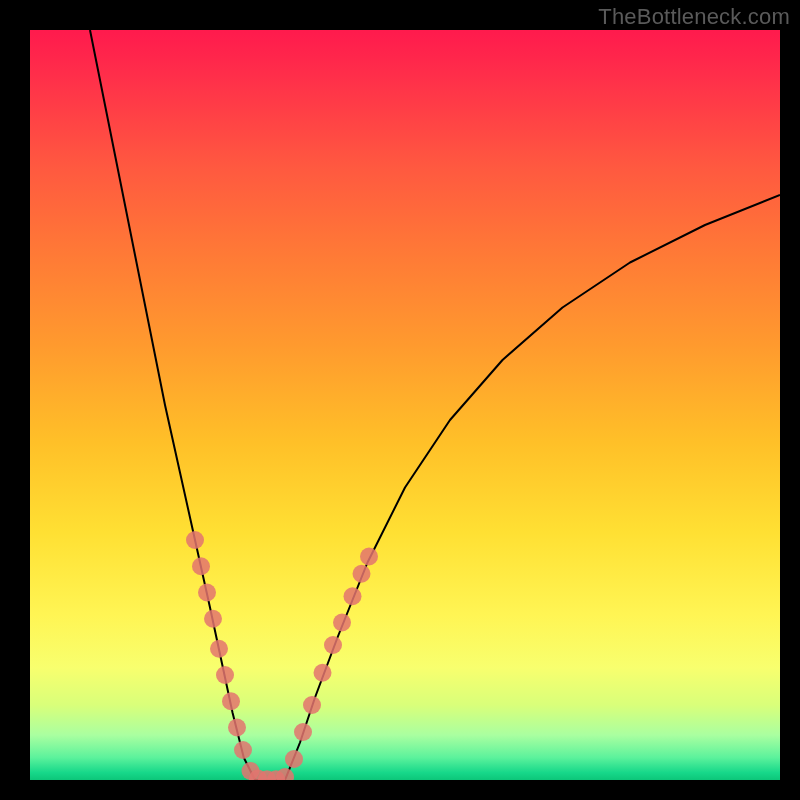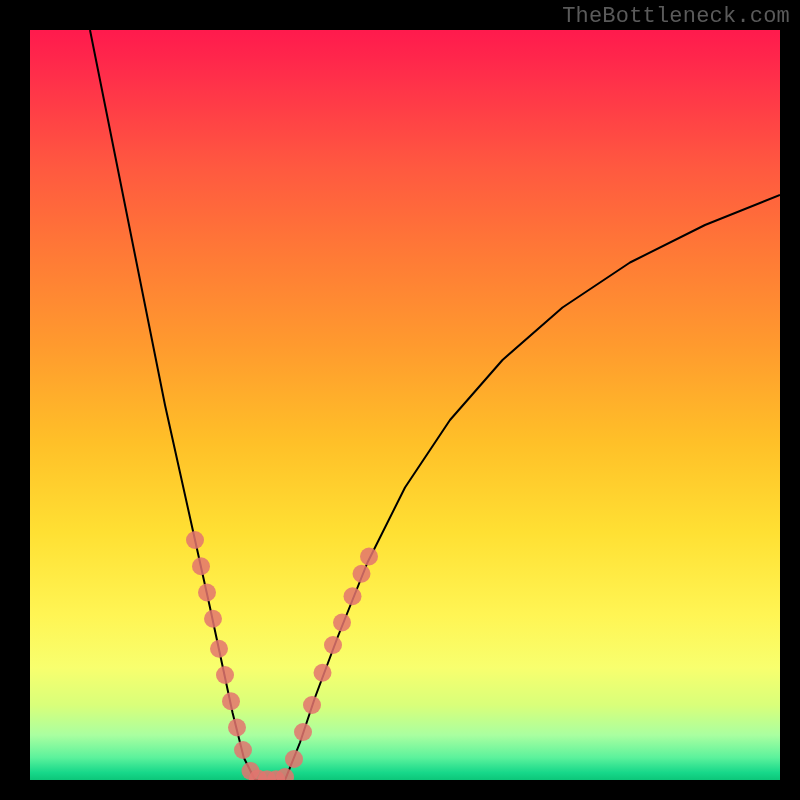--- a/index.html
+++ b/index.html
@@ -8,21 +8,20 @@
     width: 800px;
     height: 800px;
     overflow: hidden;
     background: #000;
     font-family: Arial, Helvetica, sans-serif;
   }
   .frame {
     position: absolute;
     inset: 0;
     background: #000;
-    font-family: Liberation Mono, monospace;
   }
   .plot {
     position: absolute;
     left: 30px;
     top: 30px;
     width: 750px;
     height: 750px;
     overflow: hidden;
   }
   .gradient {

